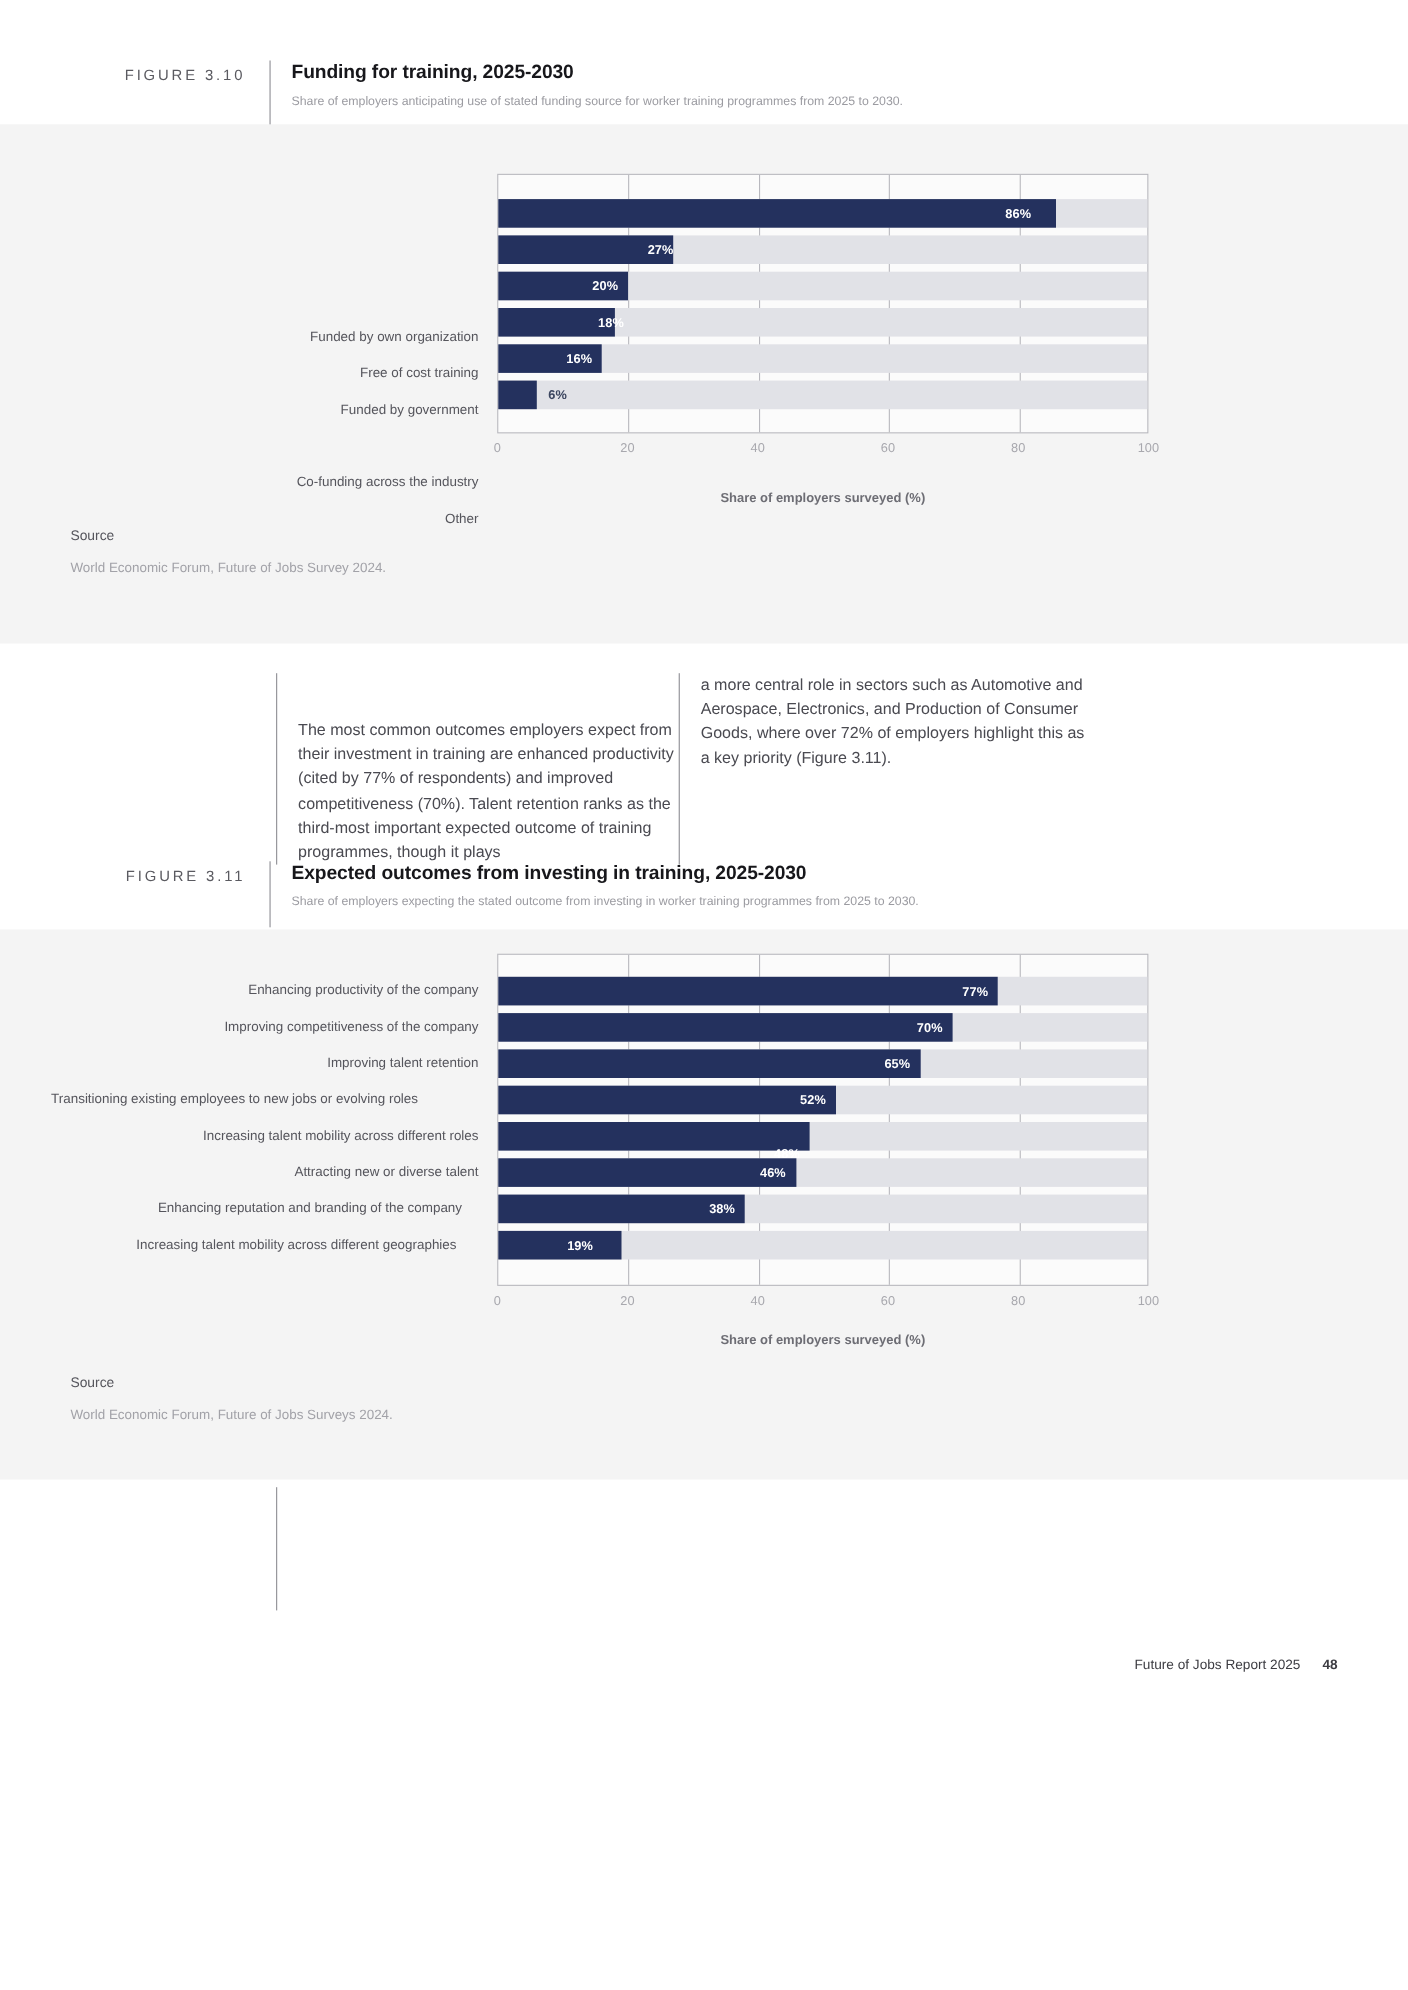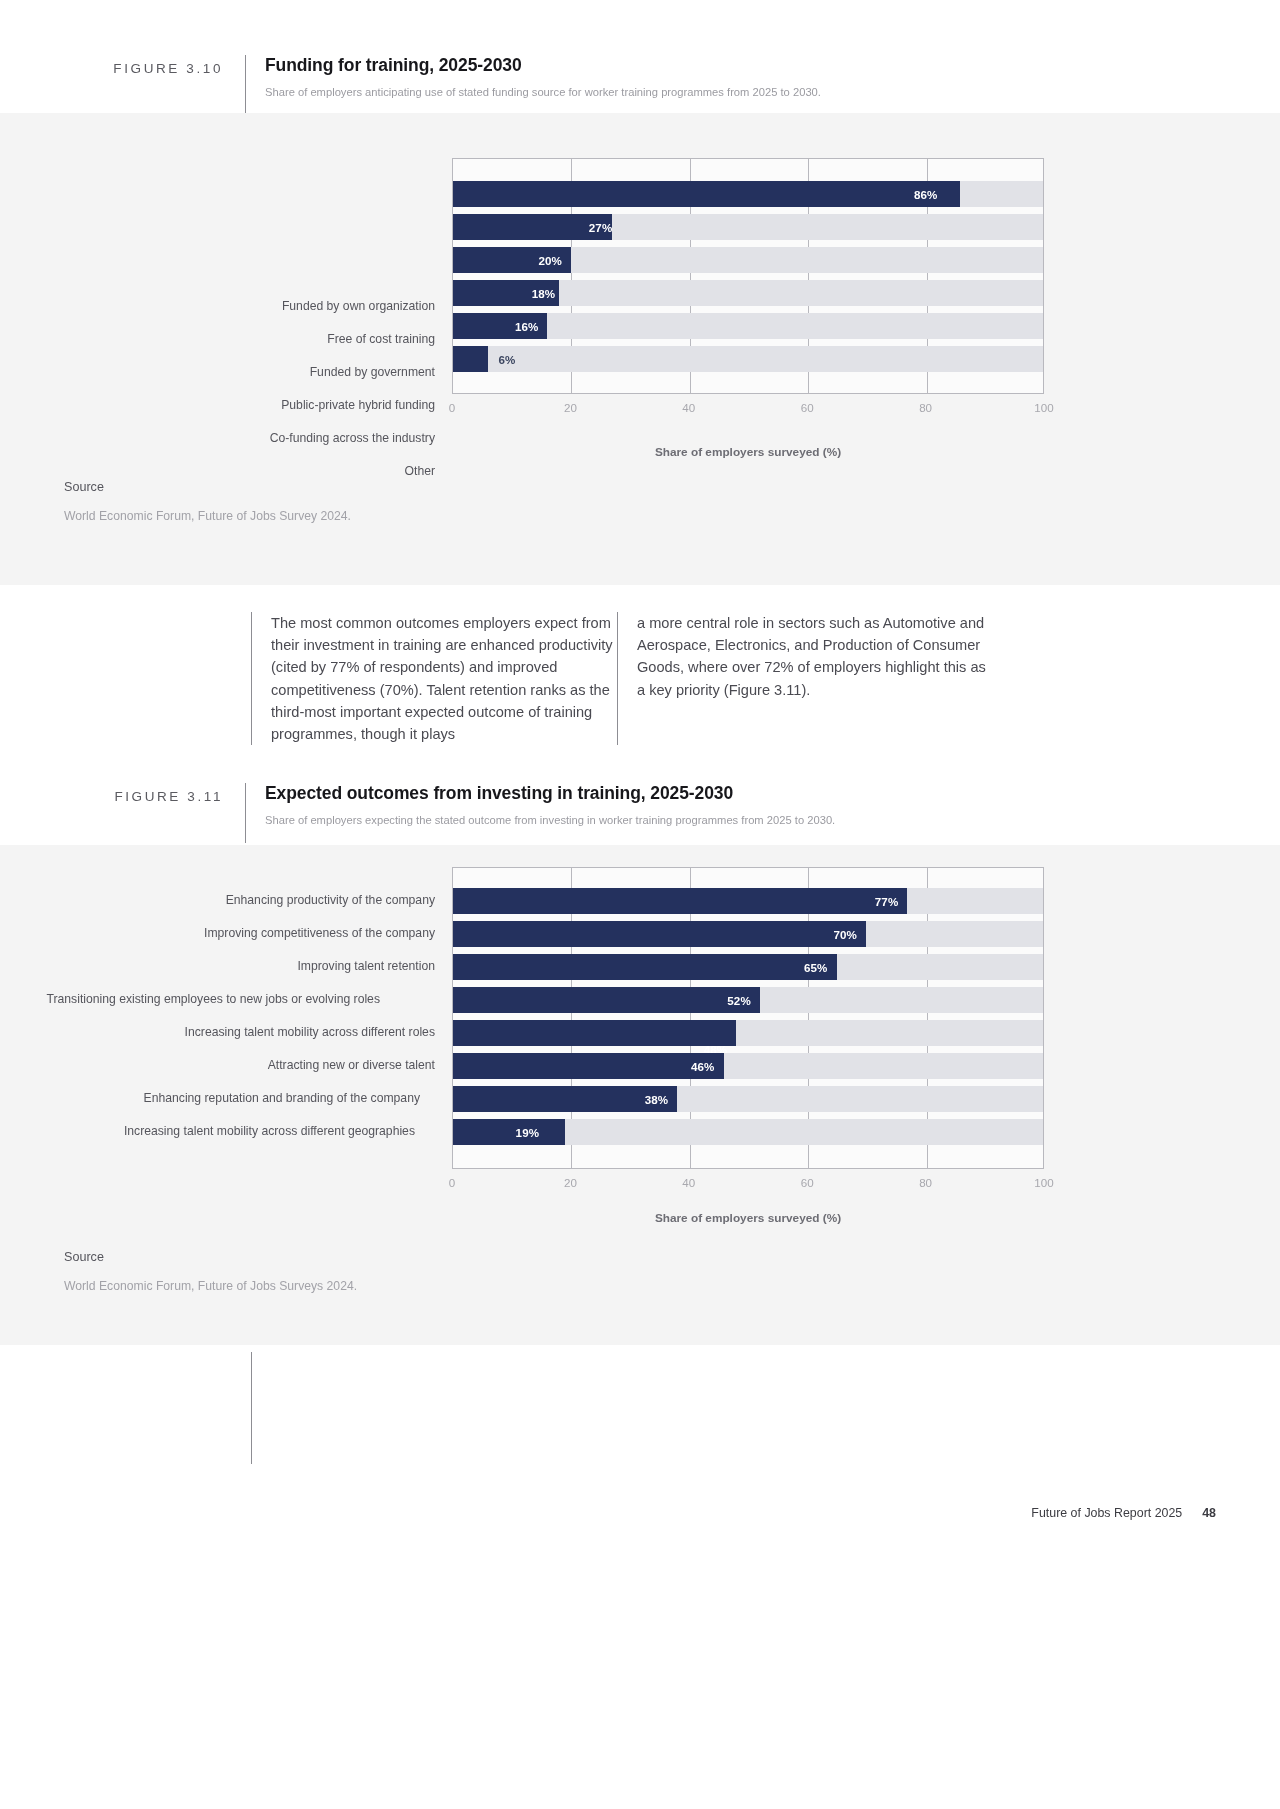--- a/index.html
+++ b/index.html
@@ -168,21 +168,21 @@
     width: 1px;
     background: #8d8d93;
     align-self: stretch;
   }
   .col {
     font-size: 14.6px;
     line-height: 1.52;
     color: #4a4a51;
     box-sizing: border-box;
   }
-  .col-left { width: 365px; padding-left: 19px; }
+  .col-left { width: 365px; padding-left: 19px; margin-top: 41px; }
   .col-right { width: 370px; padding-left: 19px; }
 
   
   .tail-rule {
     position: absolute;
     width: 1px;
     background: #8d8d93;
   }
 
   
@@ -207,21 +207,20 @@
       <div class="fig-title">Funding for training, 2025-2030</div>
       <div class="fig-subtitle">Share of employers anticipating use of stated funding source for worker training programmes from 2025 to 2030.</div>
     </div>
   </div>
 
   <div class="panel" style="top:113px;height:472px;">
 
     <div class="cat-label" style="top:180px;height:26px;width:380px;left:55px;">Funded by own organization</div>
     <div class="cat-label" style="top:213px;height:26px;width:380px;left:55px;">Free of cost training</div>
     <div class="cat-label" style="top:246px;height:26px;width:380px;left:55px;">Funded by government</div>
-    <div class="cat-label" style="top:279px;height:26px;width:380px;left:55px;">Public-private hybrid funding</div>
     <div class="cat-label" style="top:312px;height:26px;width:380px;left:55px;">Co-funding across the industry</div>
     <div class="cat-label" style="top:345px;height:26px;width:380px;left:55px;">Other</div>
 
     <div class="plot" style="left:452px;top:45px;width:592px;height:236px;">
       <div class="vgrid" style="left:118.4px;"></div>
       <div class="vgrid" style="left:236.8px;"></div>
       <div class="vgrid" style="left:355.2px;"></div>
       <div class="vgrid" style="left:473.6px;"></div>
 
       <div class="rows">
@@ -233,21 +232,21 @@
         <div class="row" style="top:55px;height:26px;">
           <div class="bar" style="width:27%;"></div>
           <div class="bar-val inside" style="left:0;width:27%;padding-right:0;box-sizing:border-box;">27%</div>
         </div>
         <div class="row" style="top:88px;height:26px;">
           <div class="bar" style="width:20%;"></div>
           <div class="bar-val inside" style="left:0;width:20%;padding-right:9px;box-sizing:border-box;">20%</div>
         </div>
         <div class="row" style="top:121px;height:26px;">
           <div class="bar" style="width:18%;"></div>
-          <div class="bar-val inside" style="left:0;width:18%;padding-right:4px;box-sizing:border-box;">18%</div>
+          <div class="bar-val inside" style="left:12px;width:18%;padding-right:4px;box-sizing:border-box;">18%</div>
         </div>
         <div class="row" style="top:154px;height:26px;">
           <div class="bar" style="width:16%;"></div>
           <div class="bar-val inside" style="left:0;width:16%;padding-right:9px;box-sizing:border-box;">16%</div>
         </div>
         <div class="row" style="top:187px;height:26px;">
           <div class="bar" style="width:6%;"></div>
           <div class="bar-val outside" style="left:6%;padding-left:10px;">6%</div>
         </div>
       </div>

